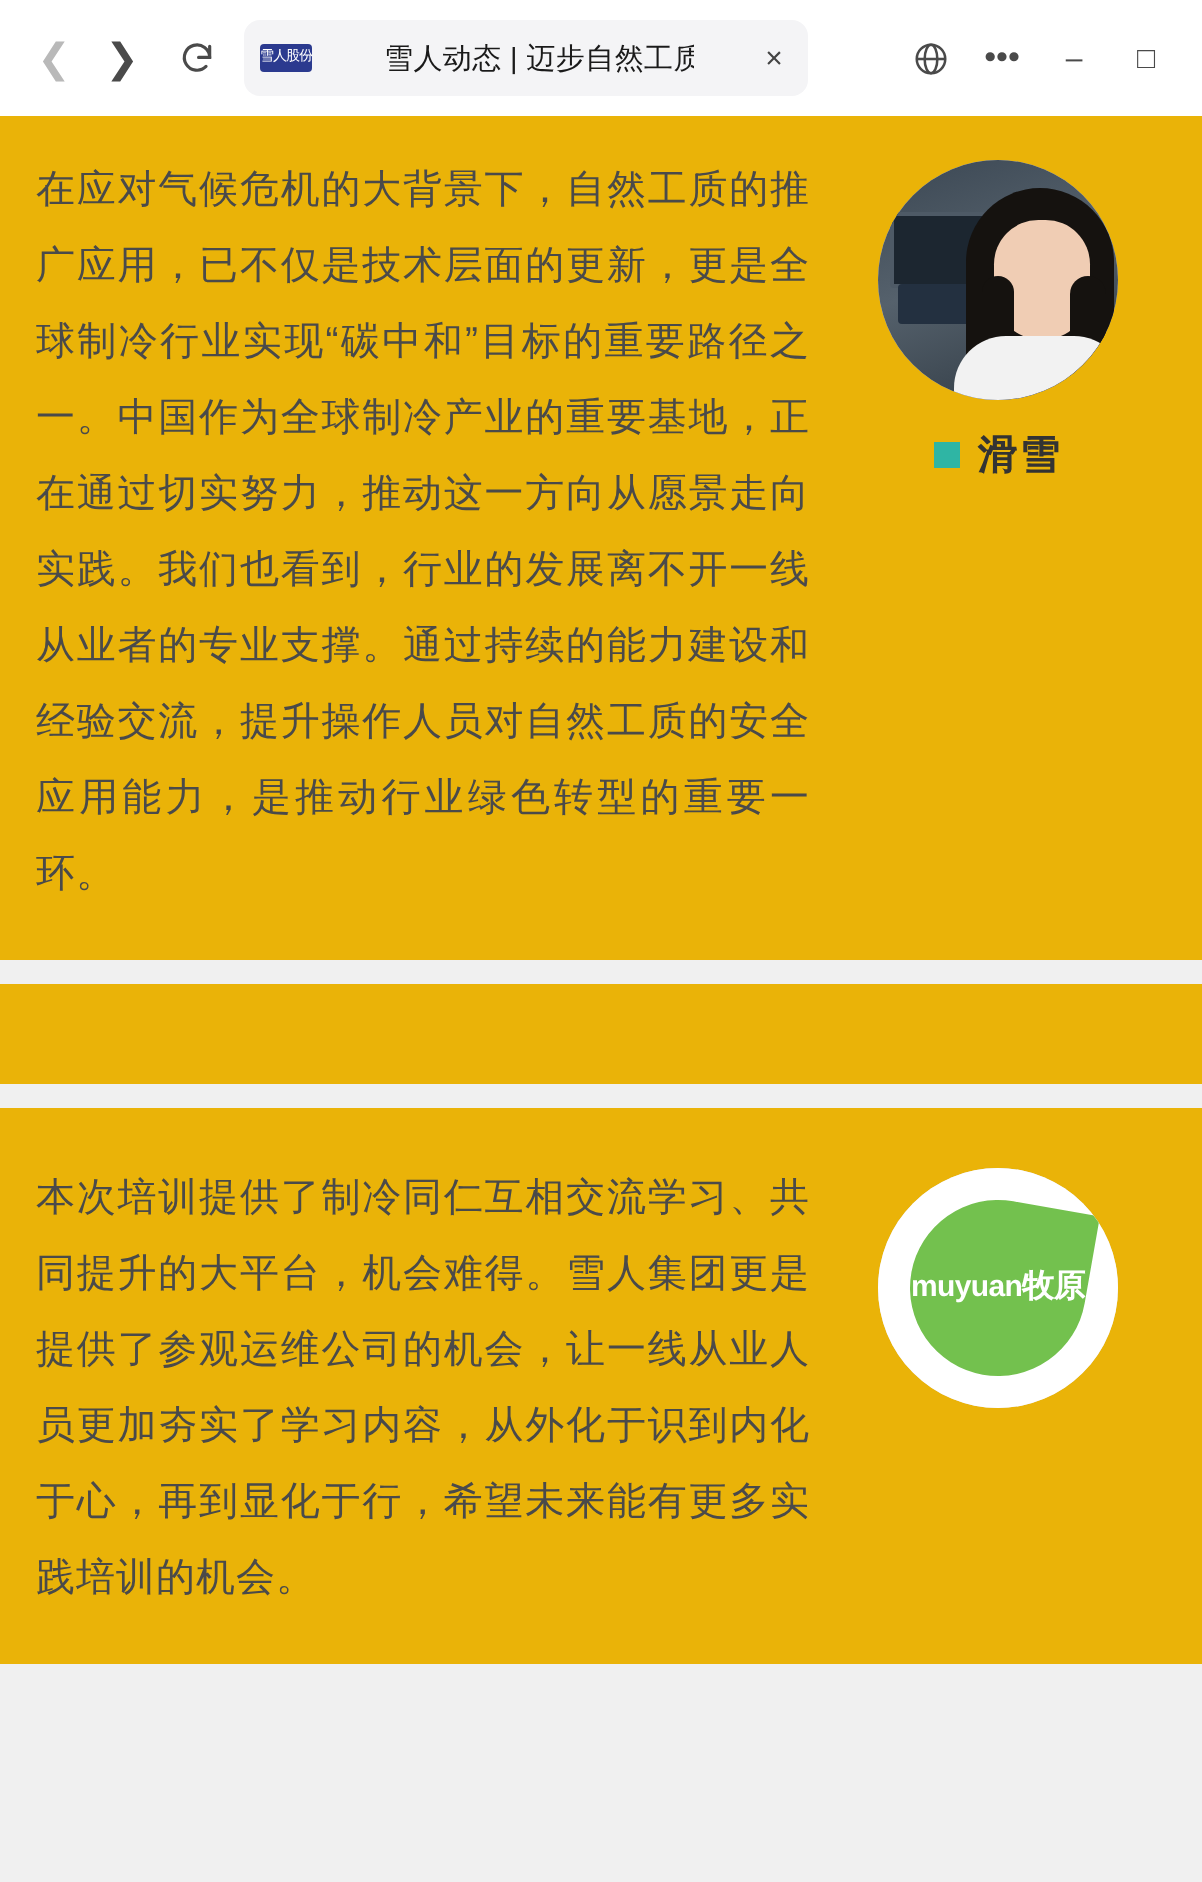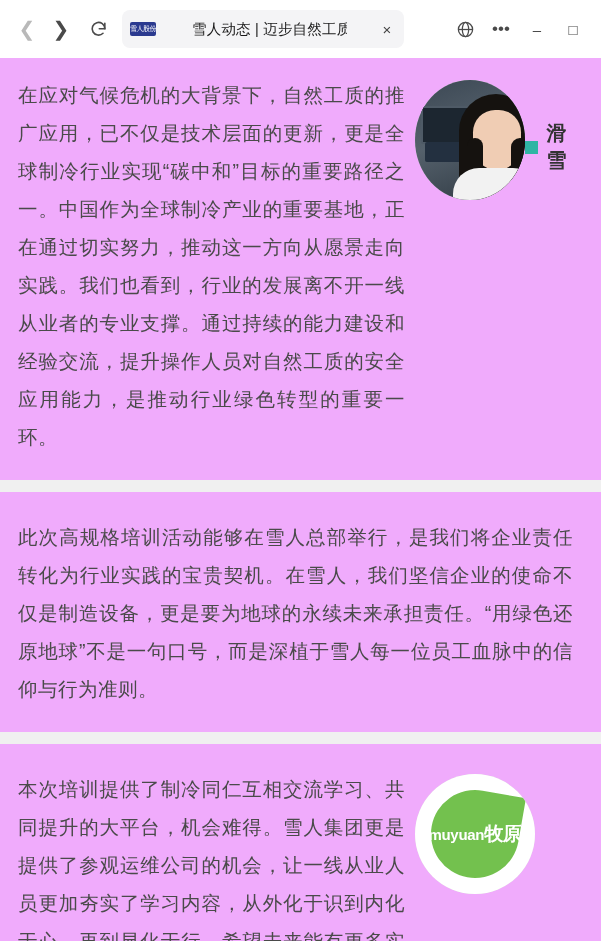--- a/index.html
+++ b/index.html
@@ -107,21 +107,21 @@
   .chrome-icon.small { font-size: 15px; }
 
   
   .page {
     height: 883px;
     overflow: hidden;
     background: #f0f0f0;
     position: relative;
   }
   .card {
-    background: #f0abfc;
+    background: #eab308;
     margin-bottom: 12px;
     padding: 26px 18px 24px 18px;
     box-sizing: border-box;
     display: flex;
     align-items: flex-start;
   }
   .card.first { padding-top: 18px; }
   .quote {
     flex: 1;
     font-size: 19.5px;
@@ -129,21 +129,21 @@
     color: #4a4a4a;
     text-align: justify;
     text-justify: inter-ideograph;
     letter-spacing: 0.5px;
     padding-right: 10px;
   }
   .person {
     width: 168px;
     flex: none;
     display: flex;
-    flex-direction: row;
+    flex-direction: column;
     align-items: center;
     padding-top: 4px;
   }
   .avatar {
     width: 120px;
     height: 120px;
     border-radius: 50%;
     overflow: hidden;
     position: relative;
     background: #d8d8d8;
@@ -192,21 +192,21 @@
   .av2-face { position:absolute; left:36px; top:26px; width:48px; height:58px; background:#f3d2bb; border-radius:24px 24px 26px 26px;}
   .av2-glass-l { position:absolute; left:38px; top:50px; width:19px; height:13px; border:2px solid #6b5a4c; border-radius:4px;}
   .av2-glass-r { position:absolute; left:62px; top:50px; width:19px; height:13px; border:2px solid #6b5a4c; border-radius:4px;}
   .av2-body { position:absolute; left:14px; top:86px; width:92px; height:40px; background:#1c1c1c; border-radius:30px 30px 0 0;}
   .av2-neck { position:absolute; left:50px; top:78px; width:20px; height:16px; background:#e8c3ab;}
 
   
   .av3-bg { position:absolute; inset:0; background:#ffffff; display:flex; align-items:center; justify-content:center; }
   .av3-leaf { position:absolute; left:16px; top:16px; width:88px; height:88px; background:#6cbe45; border-radius:50% 0 50% 50%; transform: rotate(10deg); opacity:0.95;}
   .av3-text { position:relative; font-size:15px; color:#ffffff; font-weight:bold; letter-spacing:-0.3px; z-index:2; text-align:center; line-height:1.1;}
-  .av3-text .cn { font-size:19px; }
+  .av3-text .cn { font-size:16px; }
 </style>
 </head>
 <body>
 
 <div class="browser-bar">
   <div class="nav-btn">❮</div>
   <div class="nav-btn active">❯</div>
   <div class="reload-btn">
     <svg width="19" height="19" viewBox="0 0 24 24" fill="none" stroke="#4a4a4a" stroke-width="2" stroke-linecap="round">
       <path d="M20 11a8 8 0 1 0-2.3 5.7"></path>
@@ -248,21 +248,20 @@
         <div class="av1-body"></div>
       </div>
       <div class="name-row">
         <span class="name-marker"></span>
         <span class="name">滑雪</span>
       </div>
     </div>
   </div>
 
   <div class="card">
-    <div class="quote">此次高规格培训活动能够在雪人总部举行，是我们将企业责任转化为行业实践的宝贵契机。在雪人，我们坚信企业的使命不仅是制造设备，更是要为地球的永续未来承担责任。“用绿色还原地球”不是一句口号，而是深植于雪人每一位员工血脉中的信仰与行为准则。</div>
   </div>
 
   <div class="card">
     <div class="quote">本次培训提供了制冷同仁互相交流学习、共同提升的大平台，机会难得。雪人集团更是提供了参观运维公司的机会，让一线从业人员更加夯实了学习内容，从外化于识到内化于心，再到显化于行，希望未来能有更多实践培训的机会。</div>
     <div class="person">
       <div class="avatar">
         <div class="av3-bg">
           <div class="av3-leaf"></div>
           <div class="av3-text">
             <span>muyuan</span><span class="cn">牧原</span>

